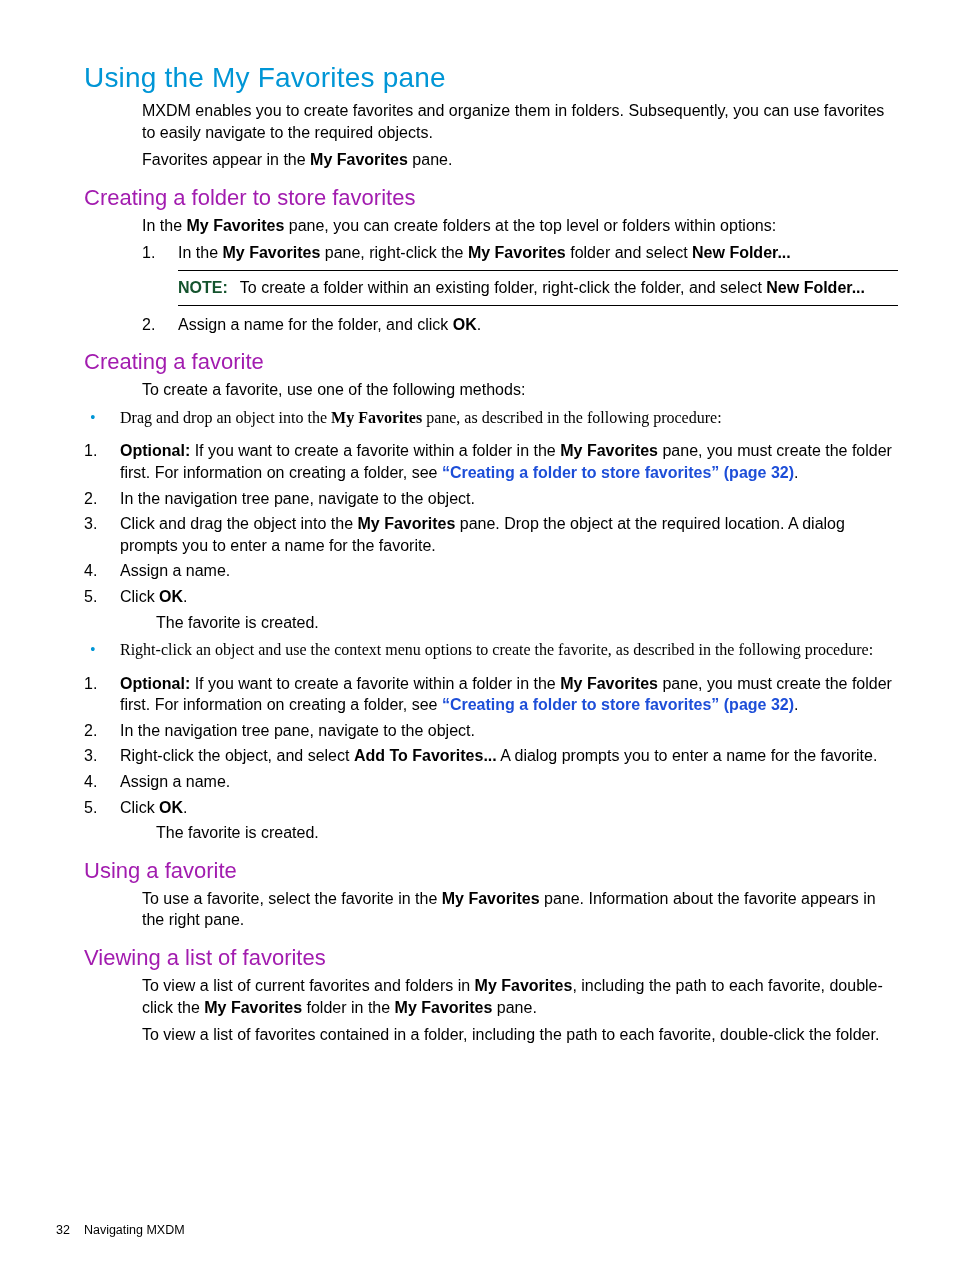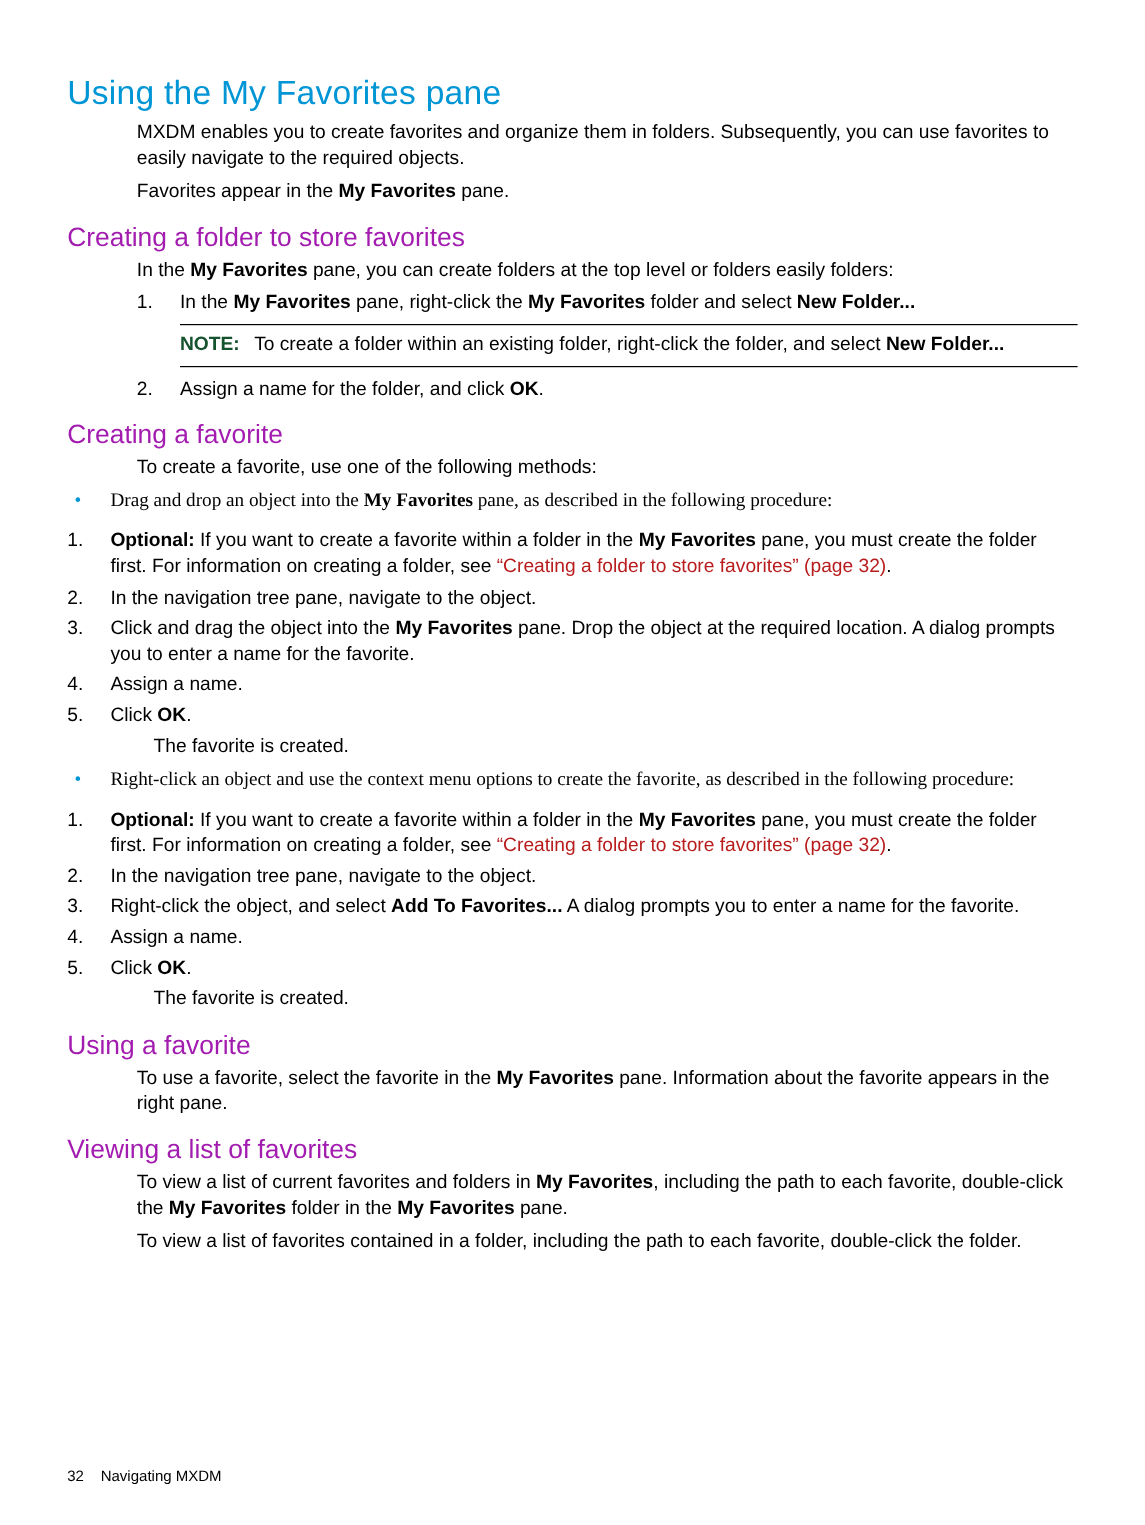--- a/index.html
+++ b/index.html
@@ -6,21 +6,21 @@
     margin: 0;
     padding: 0;
     font-family: "Futura", "Century Gothic", "Trebuchet MS", Arial, sans-serif;
     font-size: 16px;
     color: #000;
     width: 954px;
     box-sizing: border-box;
     background: #fff;
   }
   .page {
-    padding: 52px 56px 40px 56px;
+    padding: 52px 56px 40px 84px;
     box-sizing: border-box;
     min-height: 1271px;
     position: relative;
   }
   h1 {
     font-weight: 300;
     font-size: 28px;
     color: #0096d6;
     margin: 10px 0 6px 0;
     letter-spacing: 0.2px;
@@ -93,21 +93,21 @@
     padding: 6px 0 6px 0;
     margin: 6px 0 8px 0;
     line-height: 1.35;
     font-weight: 300;
   }
   .note-label {
     color: #14532d;
     font-weight: 700;
     margin-right: 12px;
   }
-  a.link { color: #b91c1c; text-decoration: none; }
+  a.link { color: #1d4ed8; text-decoration: none; font-weight: bold; }
   .footer {
     position: absolute;
     bottom: 34px;
     left: 56px;
     font-size: 12.5px;
     font-weight: 300;
   }
   .footer .pnum { margin-right: 14px; text-align: center; }
 </style>
 </head>
@@ -120,21 +120,21 @@
   <div class="body-indent">
     <p>MXDM enables you to create favorites and organize them in folders. Subsequently, you can use favorites to easily navigate to the required objects.</p>
     <p>
       <span>Favorites appear in the </span><span class="b">My Favorites</span><span> pane.</span>
     </p>
   </div>
 
   <h2>Creating a folder to store favorites</h2>
   <div class="body-indent">
     <p>
-      <span>In the </span><span class="b">My Favorites</span><span> pane, you can create folders at the top level or folders easily folders:</span>
+      <span>In the </span><span class="b">My Favorites</span><span> pane, you can create folders at the top level or folders within options:</span>
     </p>
     <ol class="nlist">
       <li>
         <span>In the </span><span class="b">My Favorites</span><span> pane, right-click the </span><span class="b">My Favorites</span><span> folder and select </span><span class="b">New Folder...</span>
         <div class="note-box">
           <span class="note-label">NOTE:</span><span>To create a folder within an existing folder, right-click the folder, and select </span><span class="b">New Folder...</span>
         </div>
       </li>
       <li>
         <span>Assign a name for the folder, and click </span><span class="b">OK</span><span>.</span>

